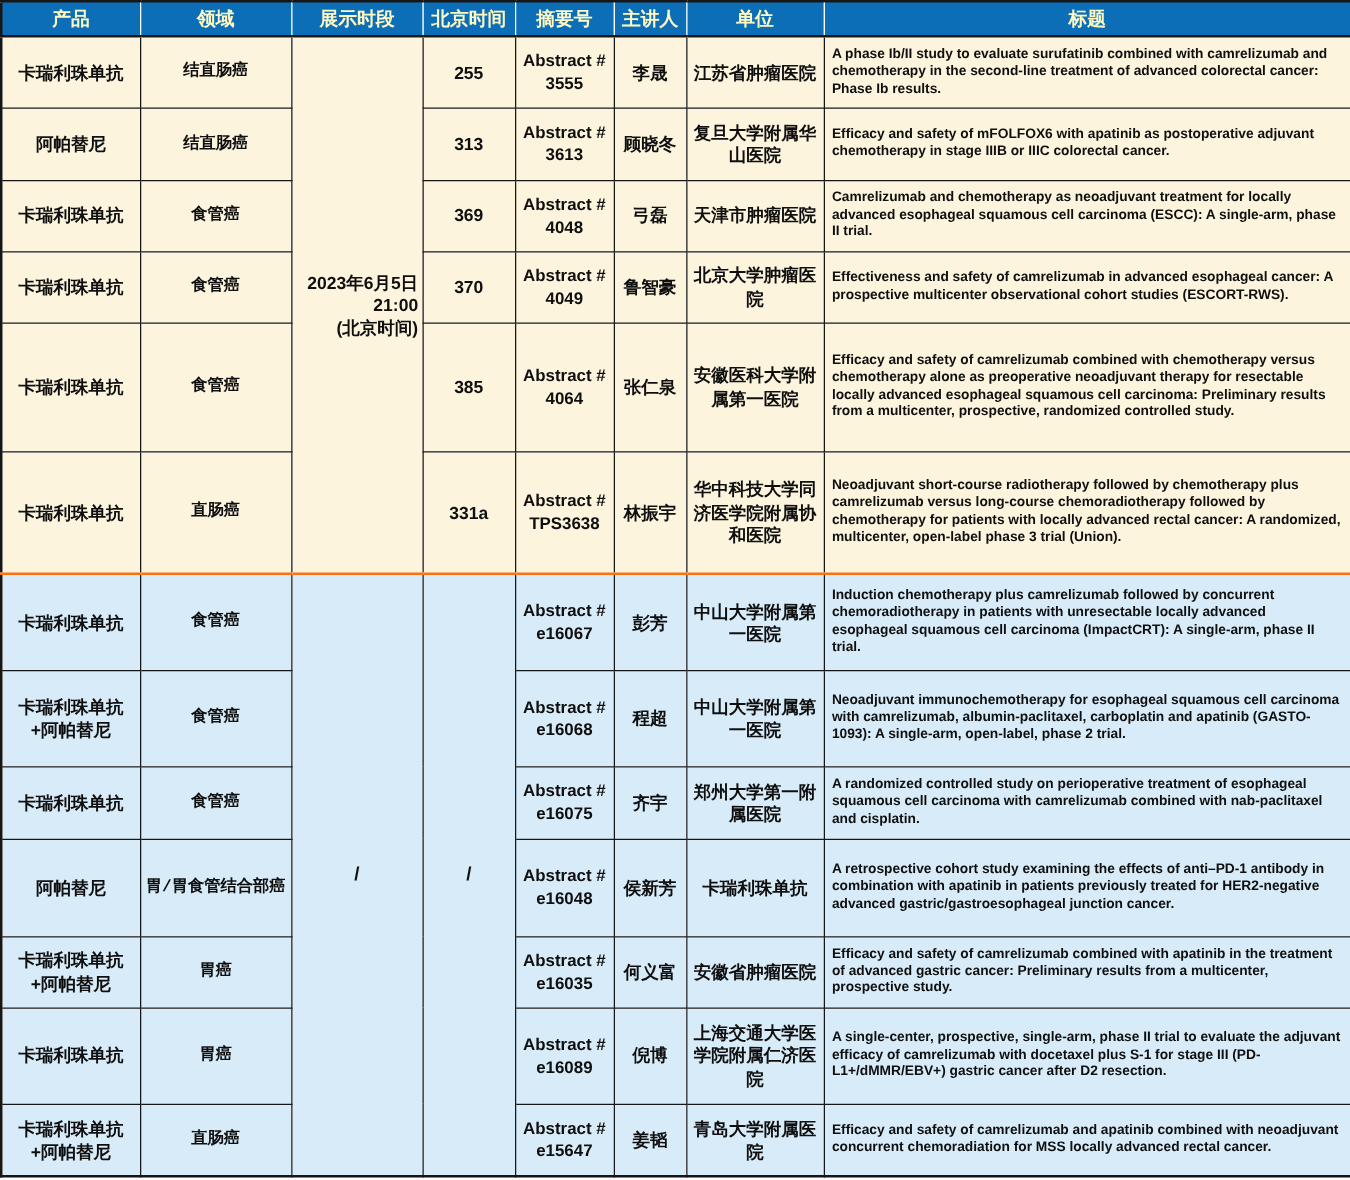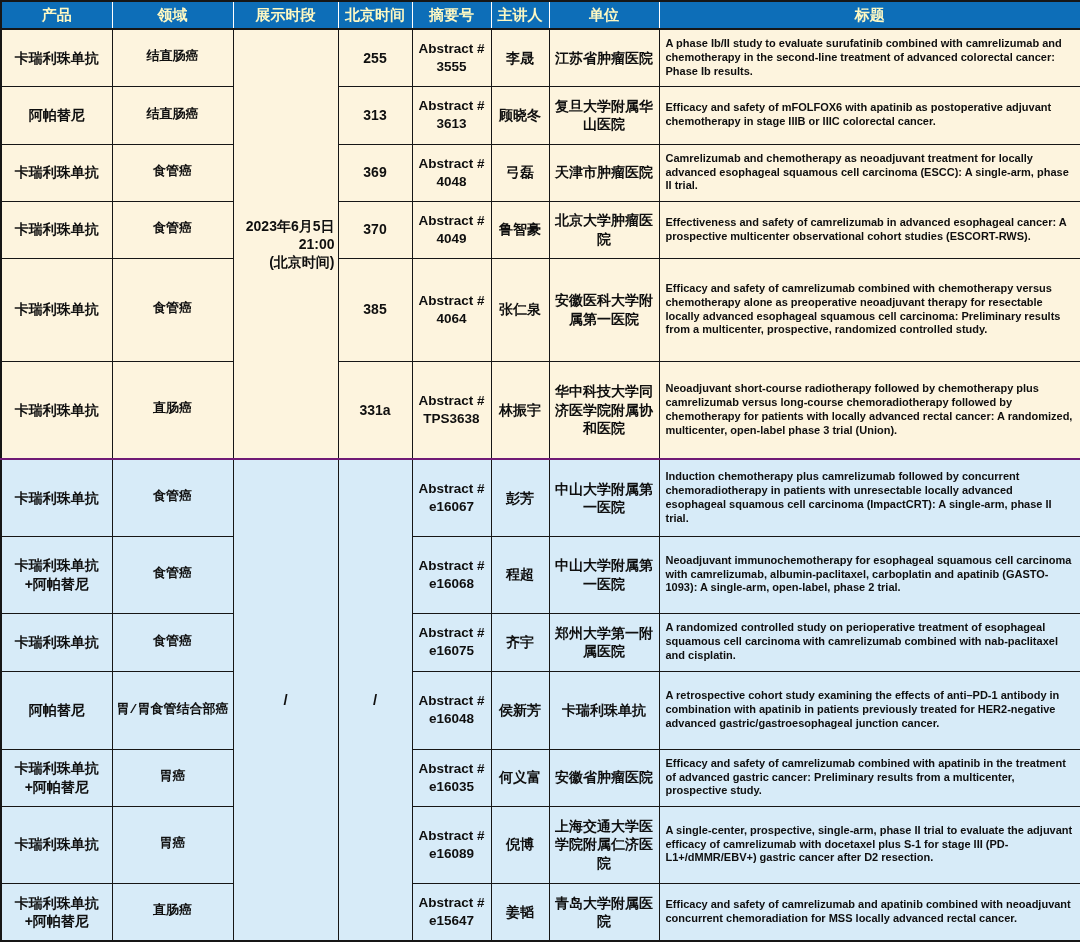--- a/index.html
+++ b/index.html
@@ -64,21 +64,21 @@
   td.area-cell    { font-size: 13px; padding: 2px 1px; font-family: Liberation Mono, monospace; }
   td.abstract-cell{ font-size: 13.5px; white-space: pre-line; padding: 2px 1px; }
   td.time-cell    { white-space: pre-line; font-size: 14px; text-align: right; }
   td.slash-cell   { font-size: 15px; }
   td.title-cell {
     text-align: left;
     font-size: 11px;
     line-height: 1.26;
     padding: 2px 6px;
   }
-  tr.section-start > td { border-top: 2px solid #701a75; margin-top: 40px; }
+  tr.section-start > td { border-top: 2px solid #f97316; margin-top: 40px; }
 </style>
 </head>
 <body>
 
 <div class="page">
   <table class="sched">
     <colgroup>
       <col class="c-product">
         <col class="c-area">
         <col class="c-time">

